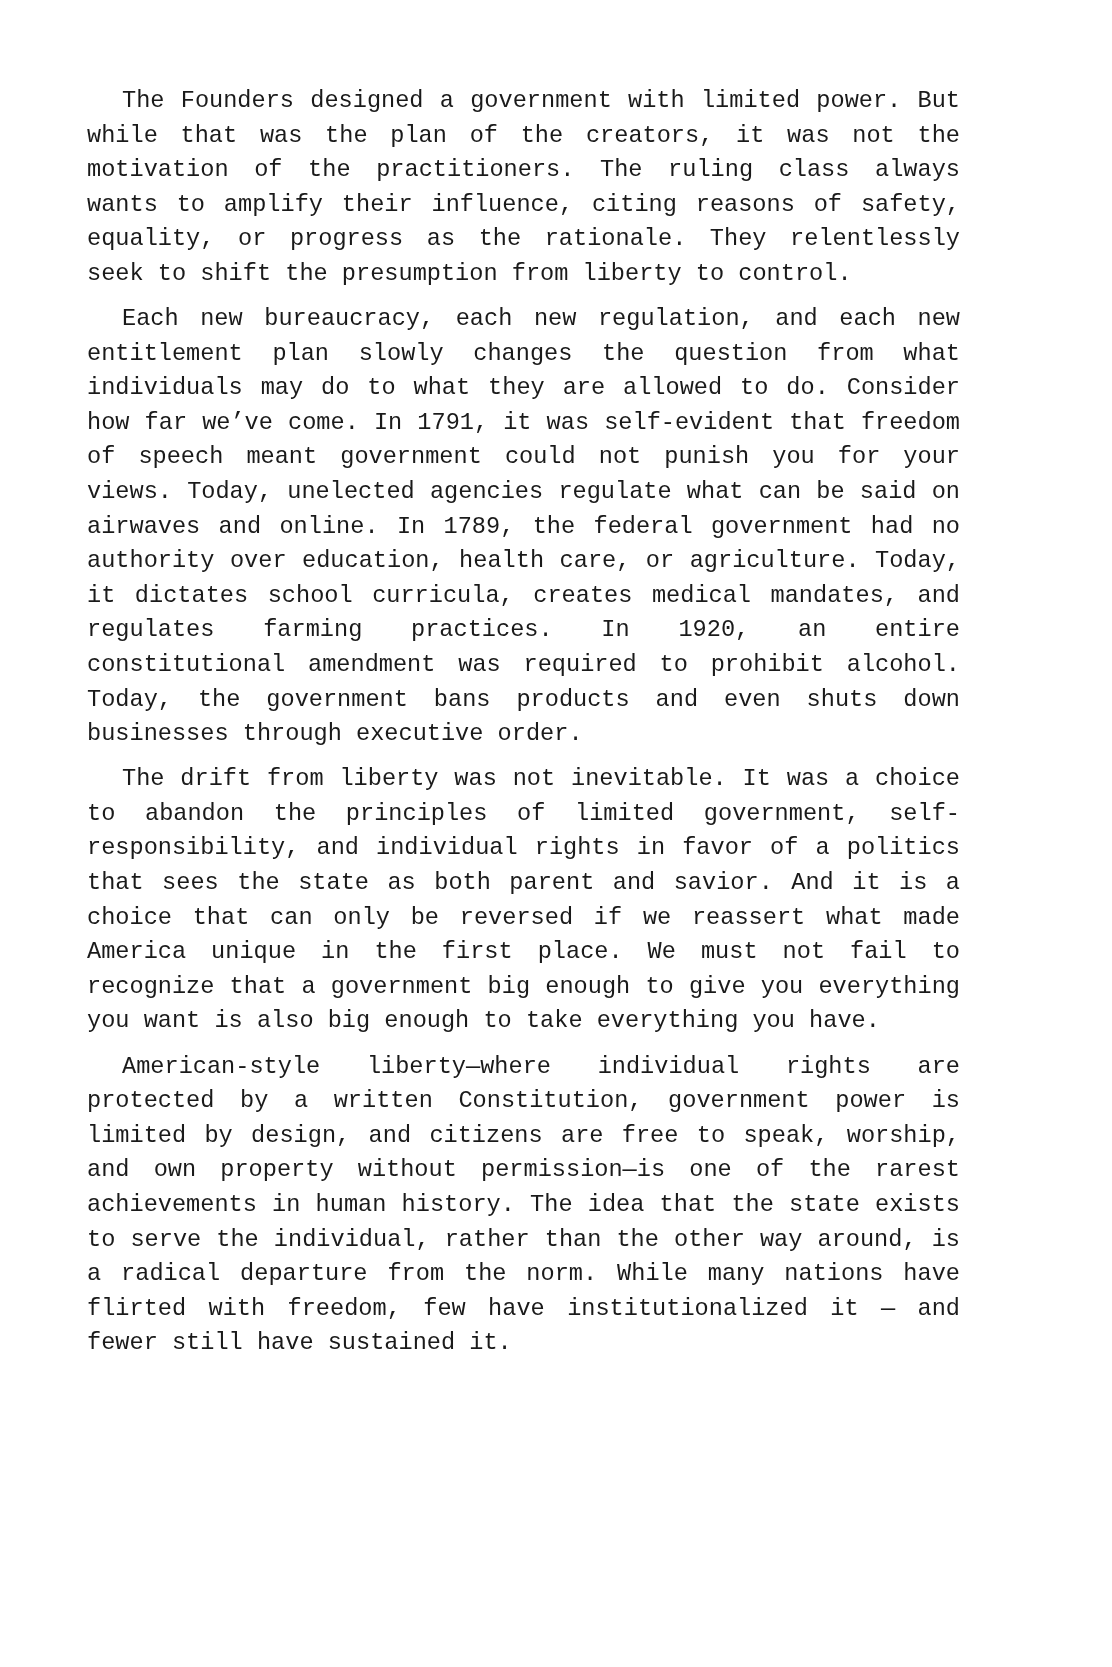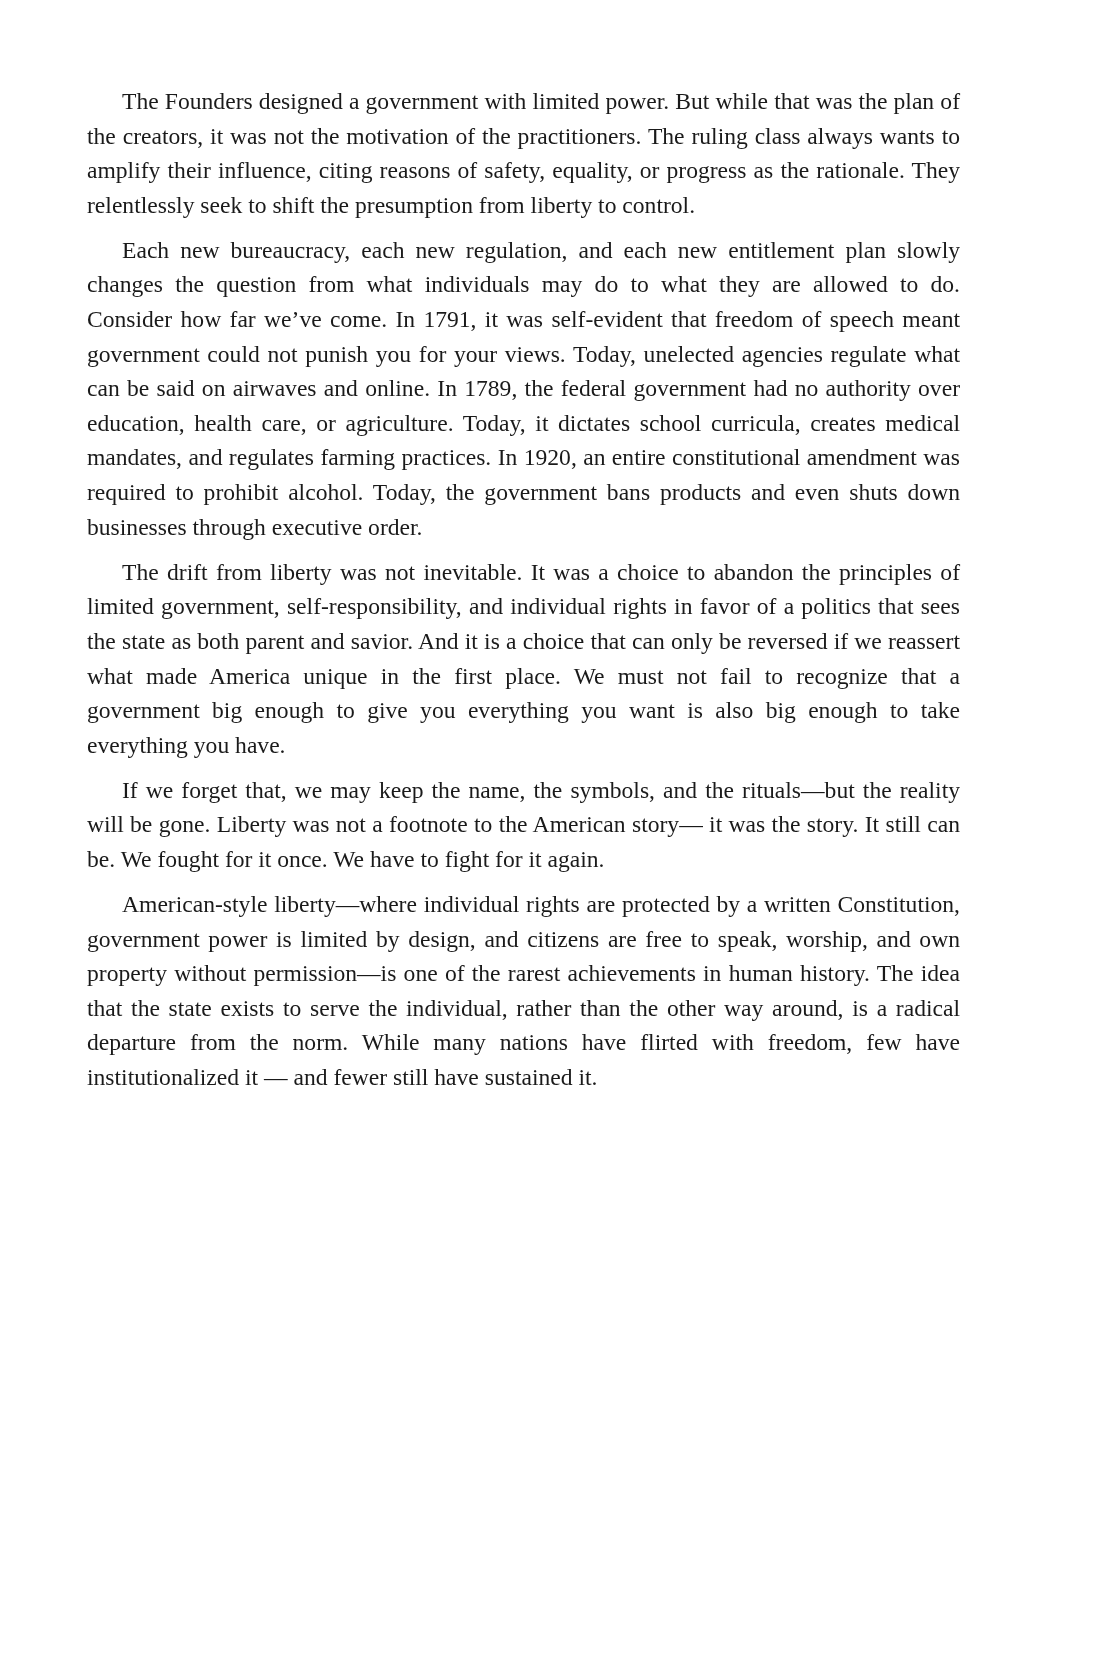--- a/index.html
+++ b/index.html
@@ -11,34 +11,33 @@
     width: 1112px;
     height: 1667px;
     position: relative;
     overflow: hidden;
   }
   .page {
     position: absolute;
     left: 87px;
     top: 84px;
     width: 873px;
-    font-family: Liberation Serif, serif;
+    font-family: Liberation Mono, monospace;
     font-size: 23.6px;
     line-height: 34.6px;
     color: #1a1a1a;
   }
   .para {
     margin: 0 0 10.5px 0;
     text-align: justify;
     text-indent: 35px;
     hyphens: none;
   }
 </style>
 </head>
 <body>
 
 <div class="page">
   <p class="para">The Founders designed a government with limited power. But while that was the plan of the creators, it was not the motivation of the practitioners. The ruling class always wants to amplify their influence, citing reasons of safety, equality, or progress as the rationale. They relentlessly seek to shift the presumption from liberty to control.</p>
   <p class="para">Each new bureaucracy, each new regulation, and each new entitlement plan slowly changes the question from what individuals may do to what they are allowed to do. Consider how far we’ve come. In 1791, it was self-evident that freedom of speech meant government could not punish you for your views. Today, unelected agencies regulate what can be said on airwaves and online. In 1789, the federal government had no authority over education, health care, or agriculture. Today, it dictates school curricula, creates medical mandates, and regulates farming practices. In 1920, an entire constitutional amendment was required to prohibit alcohol. Today, the government bans products and even shuts down businesses through executive order.</p>
   <p class="para">The drift from liberty was not inevitable. It was a choice to abandon the principles of limited government, self-responsibility, and individual rights in favor of a politics that sees the state as both parent and savior. And it is a choice that can only be reversed if we reassert what made America unique in the first place. We must not fail to recognize that a government big enough to give you everything you want is also big enough to take everything you have.</p>
-  <p class="para">If we forget that, we may keep the name, the symbols, and the rituals—but the reality will be gone. Liberty was not a footnote to the American story— it was the story. It still can be. We fought for it once. We have to fight for it again.</p>
   <p class="para">American-style liberty—where individual rights are protected by a written Constitution, government power is limited by design, and citizens are free to speak, worship, and own property without permission—is one of the rarest achievements in human history. The idea that the state exists to serve the individual, rather than the other way around, is a radical departure from the norm. While many nations have flirted with freedom, few have institutionalized it — and fewer still have sustained it.</p>
 </div>
 
 </body></html>

